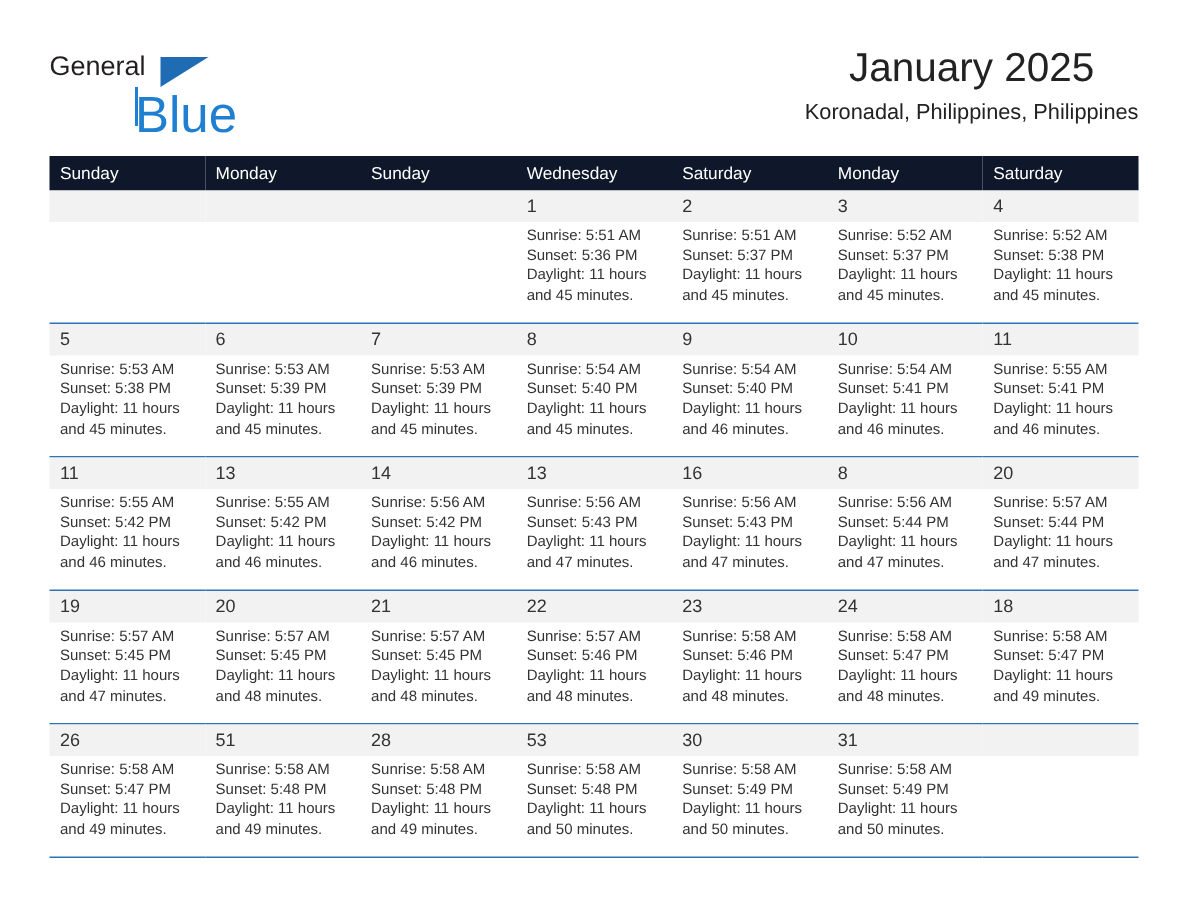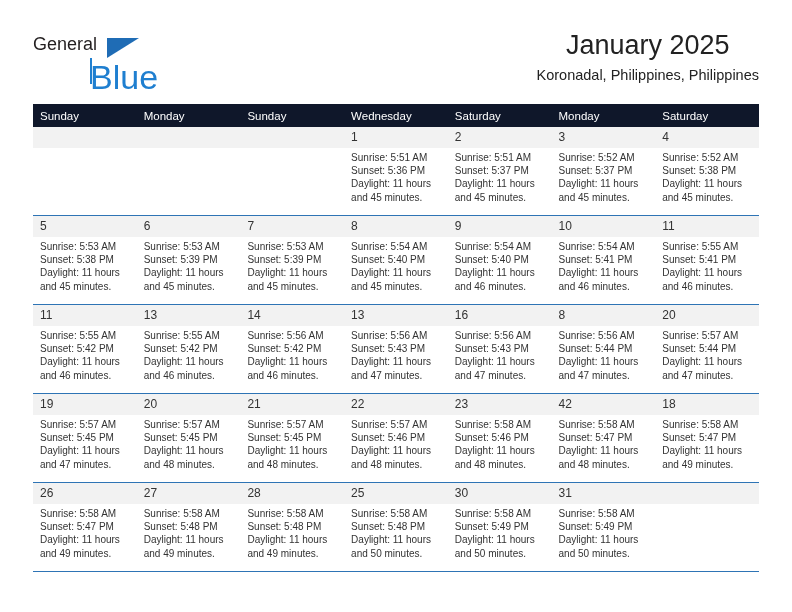--- a/index.html
+++ b/index.html
@@ -433,21 +433,21 @@
                 <div class="daynum">23</div>
                 <div class="info">
                   <div>Sunrise: 5:58 AM</div>
                   <div>Sunset: 5:46 PM</div>
                   <div class="daylight">Daylight: 11 hours and 48 minutes.</div>
                 </div>
               </div>
             </td>
             <td>
               <div class="cell">
-                <div class="daynum">42</div>
+                <div class="daynum">24</div>
                 <div class="info">
                   <div>Sunrise: 5:58 AM</div>
                   <div>Sunset: 5:47 PM</div>
                   <div class="daylight">Daylight: 11 hours and 48 minutes.</div>
                 </div>
               </div>
             </td>
             <td>
               <div class="cell">
                 <div class="daynum">18</div>
@@ -465,41 +465,41 @@
                 <div class="daynum">26</div>
                 <div class="info">
                   <div>Sunrise: 5:58 AM</div>
                   <div>Sunset: 5:47 PM</div>
                   <div class="daylight">Daylight: 11 hours and 49 minutes.</div>
                 </div>
               </div>
             </td>
             <td>
               <div class="cell">
-                <div class="daynum">27</div>
+                <div class="daynum">51</div>
                 <div class="info">
                   <div>Sunrise: 5:58 AM</div>
                   <div>Sunset: 5:48 PM</div>
                   <div class="daylight">Daylight: 11 hours and 49 minutes.</div>
                 </div>
               </div>
             </td>
             <td>
               <div class="cell">
                 <div class="daynum">28</div>
                 <div class="info">
                   <div>Sunrise: 5:58 AM</div>
                   <div>Sunset: 5:48 PM</div>
                   <div class="daylight">Daylight: 11 hours and 49 minutes.</div>
                 </div>
               </div>
             </td>
             <td>
               <div class="cell">
-                <div class="daynum">25</div>
+                <div class="daynum">53</div>
                 <div class="info">
                   <div>Sunrise: 5:58 AM</div>
                   <div>Sunset: 5:48 PM</div>
                   <div class="daylight">Daylight: 11 hours and 50 minutes.</div>
                 </div>
               </div>
             </td>
             <td>
               <div class="cell">
                 <div class="daynum">30</div>

